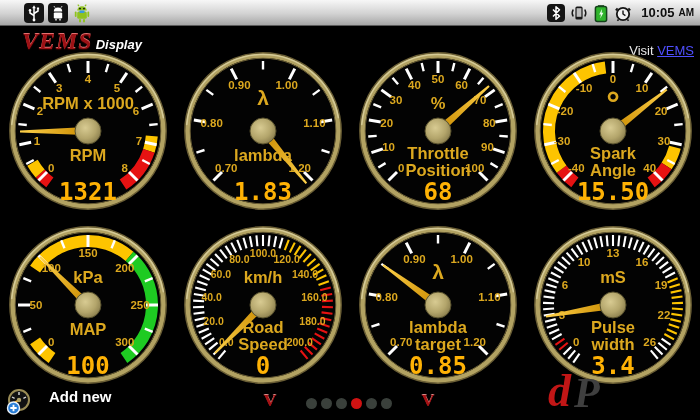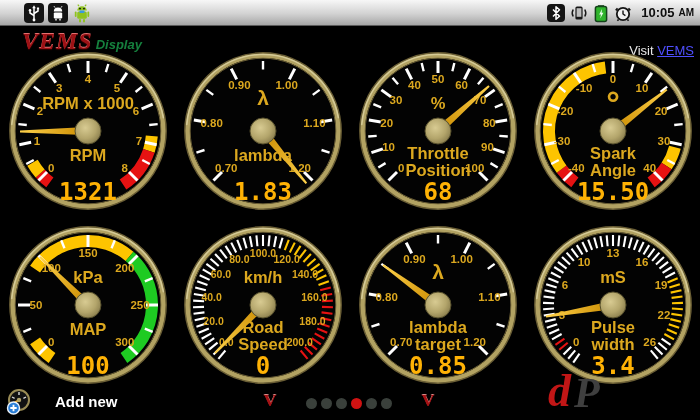--- a/index.html
+++ b/index.html
@@ -14,31 +14,31 @@
   .sb-right{display:flex;align-items:center;gap:4px;margin-left:auto;margin-right:6px;}
   .sb-time{font-size:13px;font-weight:bold;color:#0d0d0d;margin-left:4px;}
   .sb-ampm{font-size:10px;font-weight:bold;color:#0d0d0d;text-align:right;}
 
   
   .header{position:absolute;left:0;top:26px;width:700px;height:29px;background:#000;}
   .vems-logo{position:absolute;left:22px;top:2px;color:#9c1115;
     font-family:"Liberation Serif",serif;font-style:italic;font-weight:bold;
     font-size:24px;letter-spacing:1px;text-shadow:0 -1px 0 #e2706f,0 1px 1px #300;}
   .vems-logo-sub{font-family:"Liberation Sans",sans-serif;font-style:italic;
-    font-size:13px;font-weight:bold;color:#15803d;letter-spacing:0;margin-left:3px;
+    font-size:13px;font-weight:bold;color:#ffffff;letter-spacing:0;margin-left:3px;
     text-shadow:none;}
   .visit{position:absolute;right:6px;top:17px;font-size:13px;color:#e8e8e8;}
   .visit a{color:#4f4fff;text-decoration:underline;}
 
   
   .gauge{position:absolute;width:170px;height:170px;}
 
   
   .footer{position:absolute;left:0;top:388px;width:700px;height:32px;}
-  .add-new{position:absolute;left:6px;top:0;display:flex;align-items:center;gap:22px;cursor:pointer;}
+  .add-new{position:absolute;left:6px;top:0;display:flex;align-items:flex-start;gap:16px;cursor:pointer;}
   .add-new-label{font-size:15px;font-weight:bold;color:#fff;text-shadow:0 1px 3px #000,0 0 4px #000;}
   .vmark{position:absolute;top:2px;width:18px;text-align:center;
     font-family:"Liberation Serif",serif;font-weight:bold;font-size:18px;color:#a41114;
     text-shadow:0 -1px 0 #d98a88;transform:scaleY(.95);}
   .vmark.v1{left:261px;}
   .vmark.v2{left:419px;}
   .dots{position:absolute;left:306px;top:10px;display:flex;gap:4px;}
   .dot{width:11px;height:11px;border-radius:50%;background:#3a403b;}
   .dot.active{background:#d01212;}
   .dp-logo{position:absolute;right:2px;top:-14px;width:160px;height:46px;}

